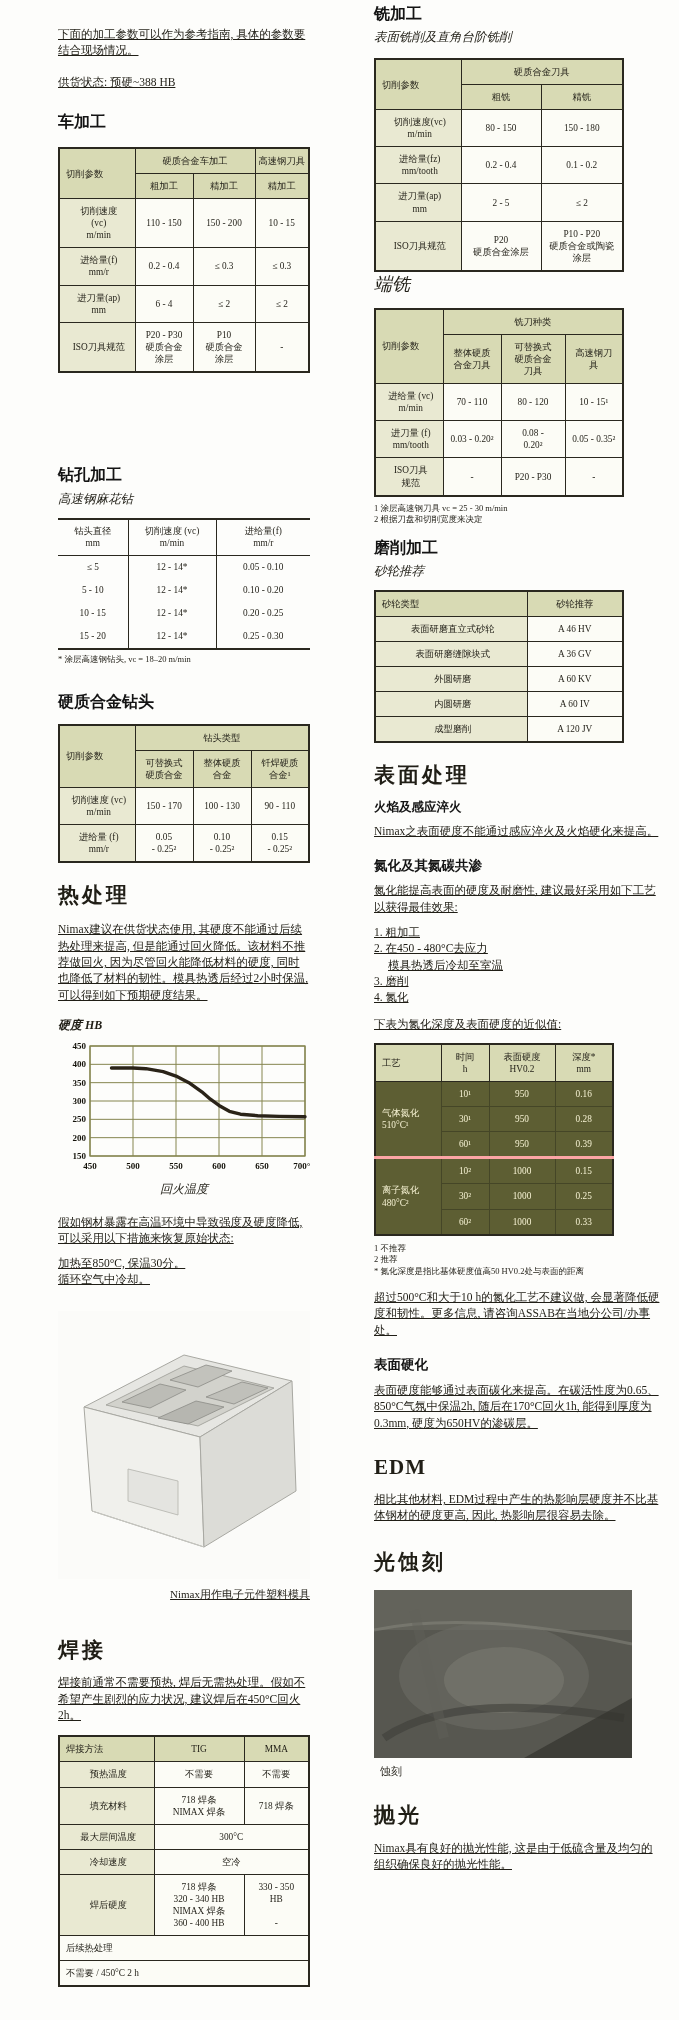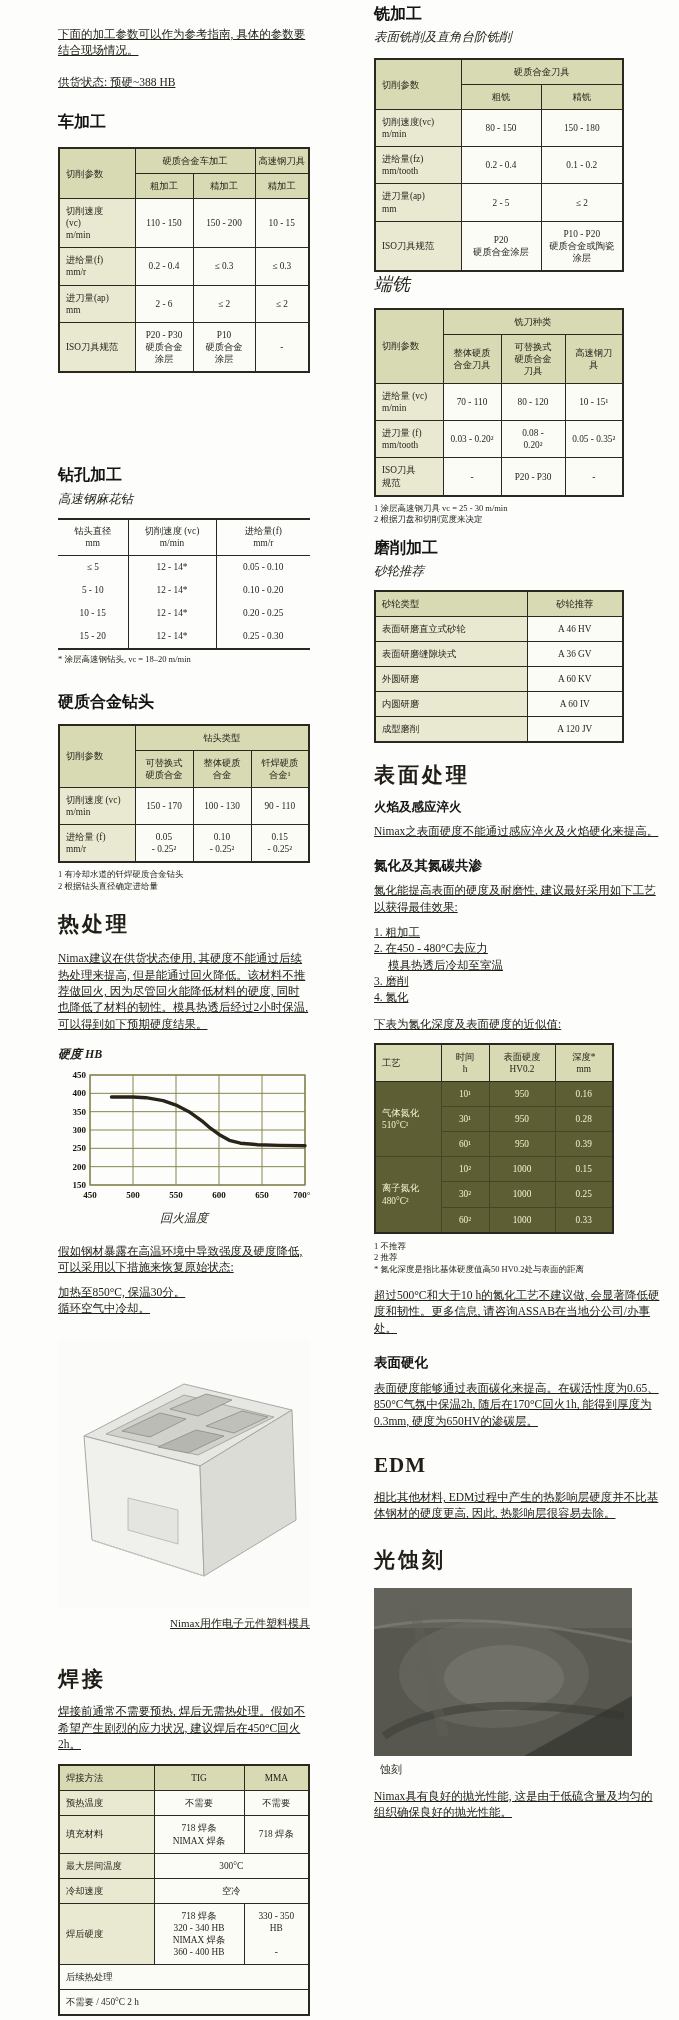--- a/index.html
+++ b/index.html
@@ -14,32 +14,32 @@
   .h-sans { font-family:"Liberation Sans","DejaVu Sans",sans-serif; font-weight:700;
             font-size:16px; color:#141414; margin:0; }
   .h-big  { font-size:21px; font-weight:700; letter-spacing:3px; margin:0; }
   .h-ital { font-style:italic; font-size:12.5px; }
   .fn { font-size:8.5px; line-height:1.35; }
 
   .t { border-collapse:collapse; width:100%; font-size:9.3px; line-height:1.3; }
   .t td { border:1px solid #2a281f; padding:6px 3px; text-align:center;
           vertical-align:middle; white-space:pre-line; background:var(--cell,#fcfcf6); }
   .t td.hd  { background:var(--hd,#d8dab4); }
-  .t td.lab { background:var(--lab,#e9e9d2); text-align:left; padding-left:6px; }
+  .t td.lab { background:var(--lab,#e9e9d2); text-align:center; padding-left:6px; }
   .t td.labL{ text-align:left; padding-left:6px; }
   table.outer { border:2px solid #2a281f; }
 
   .plain { border-collapse:collapse; width:100%; font-size:9.3px; line-height:1.3;
            border-top:2px solid #2a281f; border-bottom:2px solid #2a281f; }
   .plain td { padding:5px 2px 6px; text-align:center; white-space:pre-line; }
   .plain td + td { border-left:1px solid #2a281f; }
   .plain tr.head td { border-bottom:1.5px solid #2a281f; }
 
   .nit td.dk { background:var(--nitbg,#5d5e33); color:var(--nittx,#f6f2d3); border-color:#454627; }
-  .nit tr.sep td { border-top:1px solid #fca5a5; }
+  .nit tr.sep td { border-top:3px solid #fca5a5; }
 
   .caption { font-size:11px; }
   .center { text-align:right;text-decoration:underline; }
   .indent { padding-left:14px; }
 
   .chart-ylab { font-style:italic; font-size:12px; font-weight:bold; margin-bottom:2px; }
   .chart-xlab { font-style:italic; font-size:12px; text-align:center; margin-top:1px; }
   svg text.tick { font-family:"Liberation Serif","DejaVu Serif",serif; font-weight:bold;
                   font-size:9px; fill:#14120a; }
 </style>
@@ -84,21 +84,21 @@
      <tr>
       <td class="lab">进给量(f)
 mm/r</td>
       <td>0.2 - 0.4</td>
       <td>≤ 0.3</td>
       <td>≤ 0.3</td>
      </tr>
      <tr>
       <td class="lab">进刀量(ap)
 mm</td>
-      <td>2 - 6</td>
+      <td>6 - 4</td>
       <td>≤ 2</td>
       <td>≤ 2</td>
      </tr>
      <tr>
       <td class="lab">ISO刀具规范</td>
       <td>P20 - P30
 硬质合金
 涂层</td>
       <td>P10
 硬质合金
@@ -183,24 +183,20 @@
 mm/r</td>
       <td>0.05
 - 0.25²</td>
       <td>0.10
 - 0.25²</td>
       <td>0.15
 - 0.25²</td>
      </tr>
     </tbody>
    </table>
-   <div style="margin-top:6px">
-    <p class="fn">1 有冷却水道的钎焊硬质合金钻头</p>
-    <p class="fn">2 根据钻头直径确定进给量</p>
-   </div>
 
    <h2 class="h-big" style="margin-top:18px">热处理</h2>
    <p class="body-text" style="margin-top:12px">Nimax建议在供货状态使用, 其硬度不能通过后续热处理来提高, 但是能通过回火降低。该材料不推荐做回火, 因为尽管回火能降低材料的硬度, 同时也降低了材料的韧性。模具热透后经过2小时保温, 可以得到如下预期硬度结果。</p>
 
    <div style="margin-top:14px">
     <div class="chart-ylab">硬度 HB</div>
     <svg id="ht-chart" width="252" height="140" viewBox="0 0 252 140">
             <line x1="32" y1="120" x2="247" y2="120" stroke="#85854f" stroke-width="1"></line>
             <text class="tick" x="28" y="123" text-anchor="end">150</text>
             <line x1="32" y1="101.66666666666667" x2="247" y2="101.66666666666667" stroke="#85854f" stroke-width="1"></line>
@@ -533,16 +529,17 @@
      <rect x="0" y="0" width="258" height="40" fill="#6a6a62" opacity="0.6"></rect>
      <ellipse cx="120" cy="86" rx="95" ry="54" fill="#6e6e66" opacity="0.55"></ellipse>
      <ellipse cx="130" cy="90" rx="60" ry="33" fill="#7d7d74" opacity="0.5"></ellipse>
      <path d="M10,148 Q80,100 250,128" stroke="#3e3e38" stroke-width="8" fill="none" opacity="0.6"></path>
      <path d="M0,40 Q100,20 258,54" stroke="#8a8a80" stroke-width="3" fill="none" opacity="0.5"></path>
      <polygon points="258,108 258,168 150,168" fill="#33332e" opacity="0.7"></polygon>
      <path d="M40,20 L70,148" stroke="#62625a" stroke-width="10" opacity="0.4"></path>
    </svg>
    <p class="caption" style="margin-top:6px; padding-left:6px">蚀刻</p>
 
+   <h2 class="h-big" style="margin-top:22px">抛光</h2>
    <p class="body-text" style="margin-top:11px">Nimax具有良好的抛光性能, 这是由于低硫含量及均匀的组织确保良好的抛光性能。</p>
   </div>
  </div>
 </div>
 
 </body></html>

